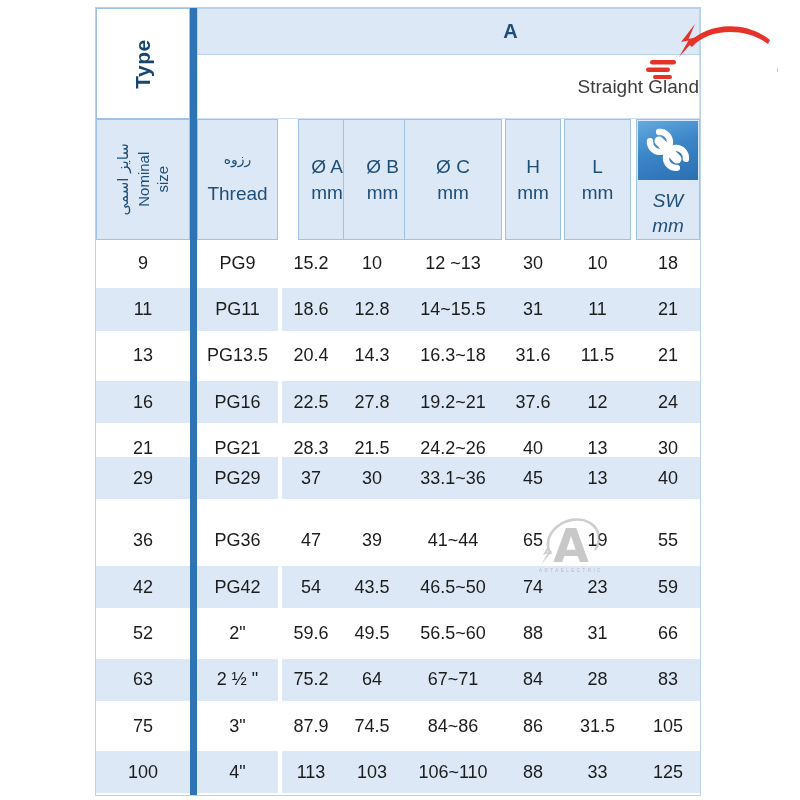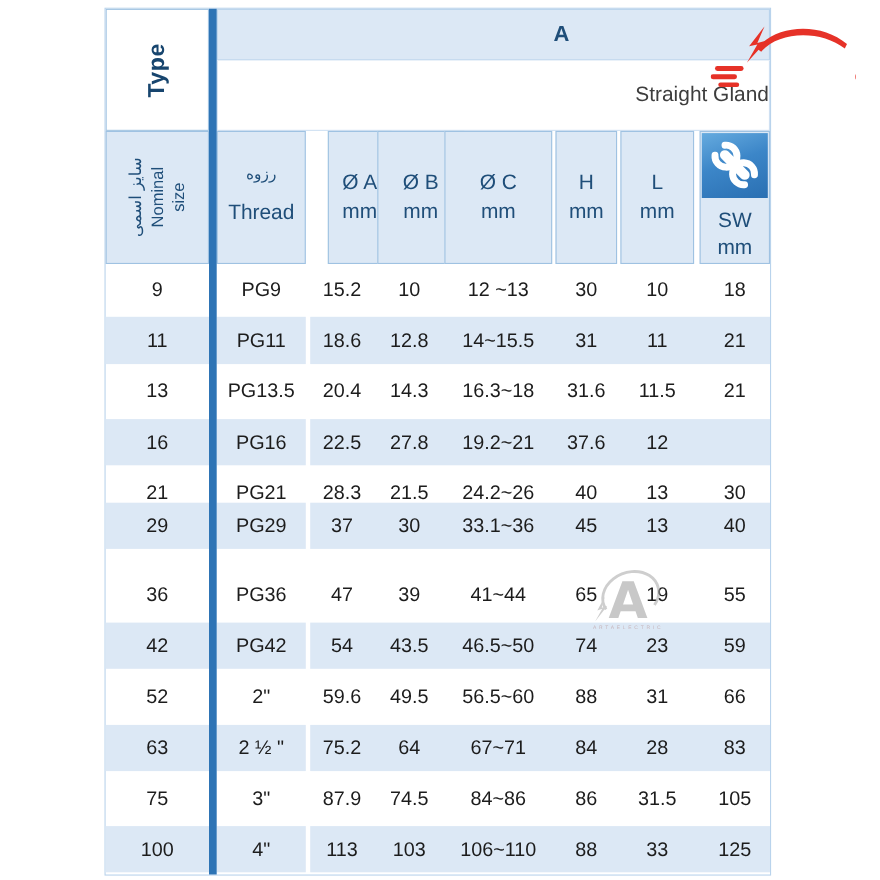--- a/index.html
+++ b/index.html
@@ -28,21 +28,21 @@
          color:#1f4e79;font-size:19px;line-height:1.35;text-align:center;}
   .h-nom{left:0;width:94px;}
   .h-nom .vert{transform:rotate(-90deg);white-space:nowrap;font-size:15px;line-height:1.3;color:#1f4e79;text-align:center;}
   .h-thr{left:101px;width:81px;line-height:2.1;}
   .h-thr .fa{font-size:14px;}
   .h-a{left:186px;width:58px;margin-left:16px;}
   .h-b{left:247px;width:79px;}
   .h-c{left:308px;width:98px;}
   .h-h{left:409px;width:56px;}
   .h-l{left:468px;width:67px;}
-  .h-sw{left:540px;width:64px;justify-content:center;}
+  .h-sw{left:540px;width:64px;justify-content:center;font-style:italic;}
   .sw-icon-box{width:60px;height:60px;margin:1px 0 8px 0;
                background:linear-gradient(160deg,#66abdf 0%,#3c86c8 45%,#2a6fb2 100%);
                display:flex;align-items:center;justify-content:center;}
 
   
   .rows{position:absolute;left:0;top:232px;width:604px;height:555px;}
   .row{position:absolute;left:0;width:604px;height:46.3px;font-size:18px;color:#1c1c1c;}
   .rc{position:absolute;top:2px;bottom:2px;display:flex;align-items:center;justify-content:center;}
   .nomc{left:0;width:94px;}
   .thrc{left:101px;width:81px;}
@@ -165,20 +165,21 @@
 
     <div class="row alt" style="top:138.9px">
       <div class="rc nomc">16</div>
       <div class="rc thrc">PG16</div>
       <div class="rc valsband">
         <span class="vc va">22.5</span>
         <span class="vc vb">27.8</span>
         <span class="vc vcc">19.2~21</span>
         <span class="vc vh">37.6</span>
         <span class="vc vl">12</span>
+        <span class="vc vsw">24</span>
       </div>
     </div>
 
     <div class="row" style="top:185.2px">
       <div class="rc nomc">21</div>
       <div class="rc thrc">PG21</div>
       <div class="rc valsband">
         <span class="vc va">28.3</span>
         <span class="vc vb">21.5</span>
         <span class="vc vcc">24.2~26</span>

